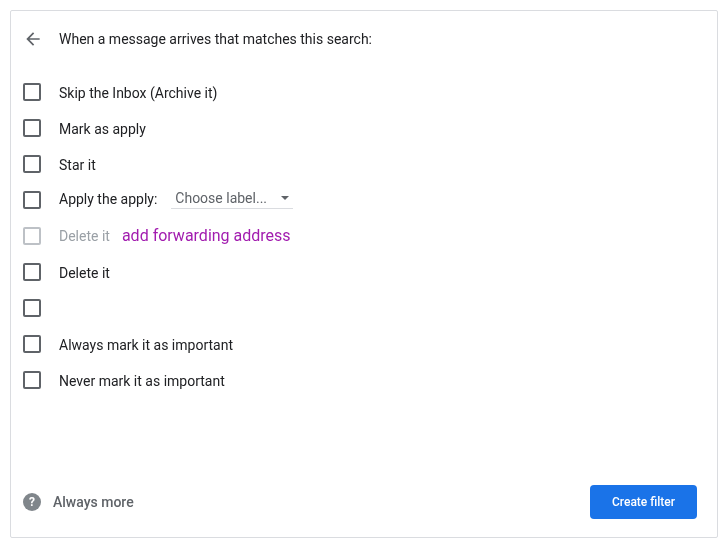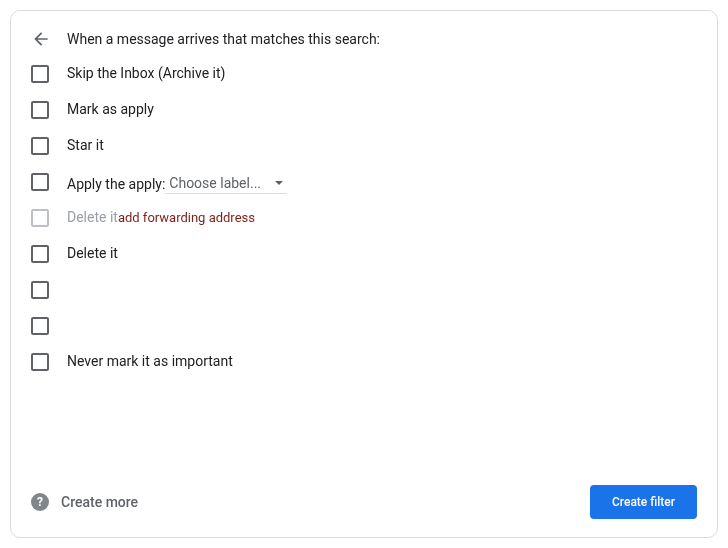--- a/index.html
+++ b/index.html
@@ -17,22 +17,22 @@
       position: relative;
     }
     .dialog {
       position: absolute;
       left: 10px;
       top: 10px;
       width: 708px;
       height: 528px;
       background: #fff;
       border: 1px solid #dadce0;
-      border-radius: 10px;
-      padding: 18px 20px 18px 20px;
+      border-radius: 2px;
+      padding: 18px 20px 18px 12px;
       display: flex;
       flex-direction: column;
     }
     .header-row {
       display: flex;
       align-items: center;
       margin-bottom: 16px;
     }
     .back-arrow {
       width: 20px;
@@ -49,21 +49,21 @@
       color: #202124;
       font-weight: 400;
     }
     .options {
       display: flex;
       flex-direction: column;
       gap: 0;
     }
     .option-row {
       display: flex;
-      align-items: flex-start;
+      align-items: flex-end;
       min-height: 36px;
       padding: 0;
     }
     .checkbox {
       width: 18px;
       height: 18px;
       border: 2px solid #5f6368;
       border-radius: 2px;
       margin-right: 18px;
       flex-shrink: 0;
@@ -75,44 +75,44 @@
     .option-label {
       font-size: 14px;
       color: #202124;
     }
     .option-label.disabled {
       color: #9aa0a6;
     }
     .dropdown {
       display: inline-flex;
       align-items: center;
-      margin-left: 0;
+      margin-left: 14px;
       padding: 2px 4px 2px 4px;
       border-bottom: 1px solid #dadce0;
       cursor: pointer;
       color: #5f6368;
       font-size: 14px;
       min-width: 120px;
     }
     .dropdown-text {
       flex: 1;
     }
     .dropdown-arrow {
       margin-left: 14px;
       width: 0;
       height: 0;
       border-left: 4px solid transparent;
       border-right: 4px solid transparent;
       border-top: 4px solid #5f6368;
     }
     .link {
-      color: #7f1d1d;
-      cursor: pointer;
-      margin-left: 0;
-      font-size: 13px;
+      color: #a21caf;
+      cursor: pointer;
+      margin-left: 12px;
+      font-size: 16px;
     }
     .bold {
       font-weight: 700;
     }
     .footer {
       margin-top: auto;
       display: flex;
       align-items: center;
       justify-content: space-between;
       padding-top: 20px;
@@ -210,32 +210,33 @@
       <div class="checkbox"></div>
       <span class="option-label">Delete it</span>
     </div>
 
     <div class="option-row">
       <div class="checkbox"></div>
     </div>
 
     <div class="option-row">
       <div class="checkbox"></div>
+      <span class="option-label">Always mark it as important</span>
     </div>
 
     <div class="option-row">
       <div class="checkbox"></div>
       <span class="option-label">Never mark it as important</span>
     </div>
 
 
 
   </div>
 
   <div class="footer">
     <div class="footer-left">
       <div class="help-icon">?</div>
-      <span class="learn-more">Create more</span>
+      <span class="learn-more">Always more</span>
     </div>
     <button class="create-btn">Create filter</button>
   </div>
 
 </div>
 
 </body></html>

